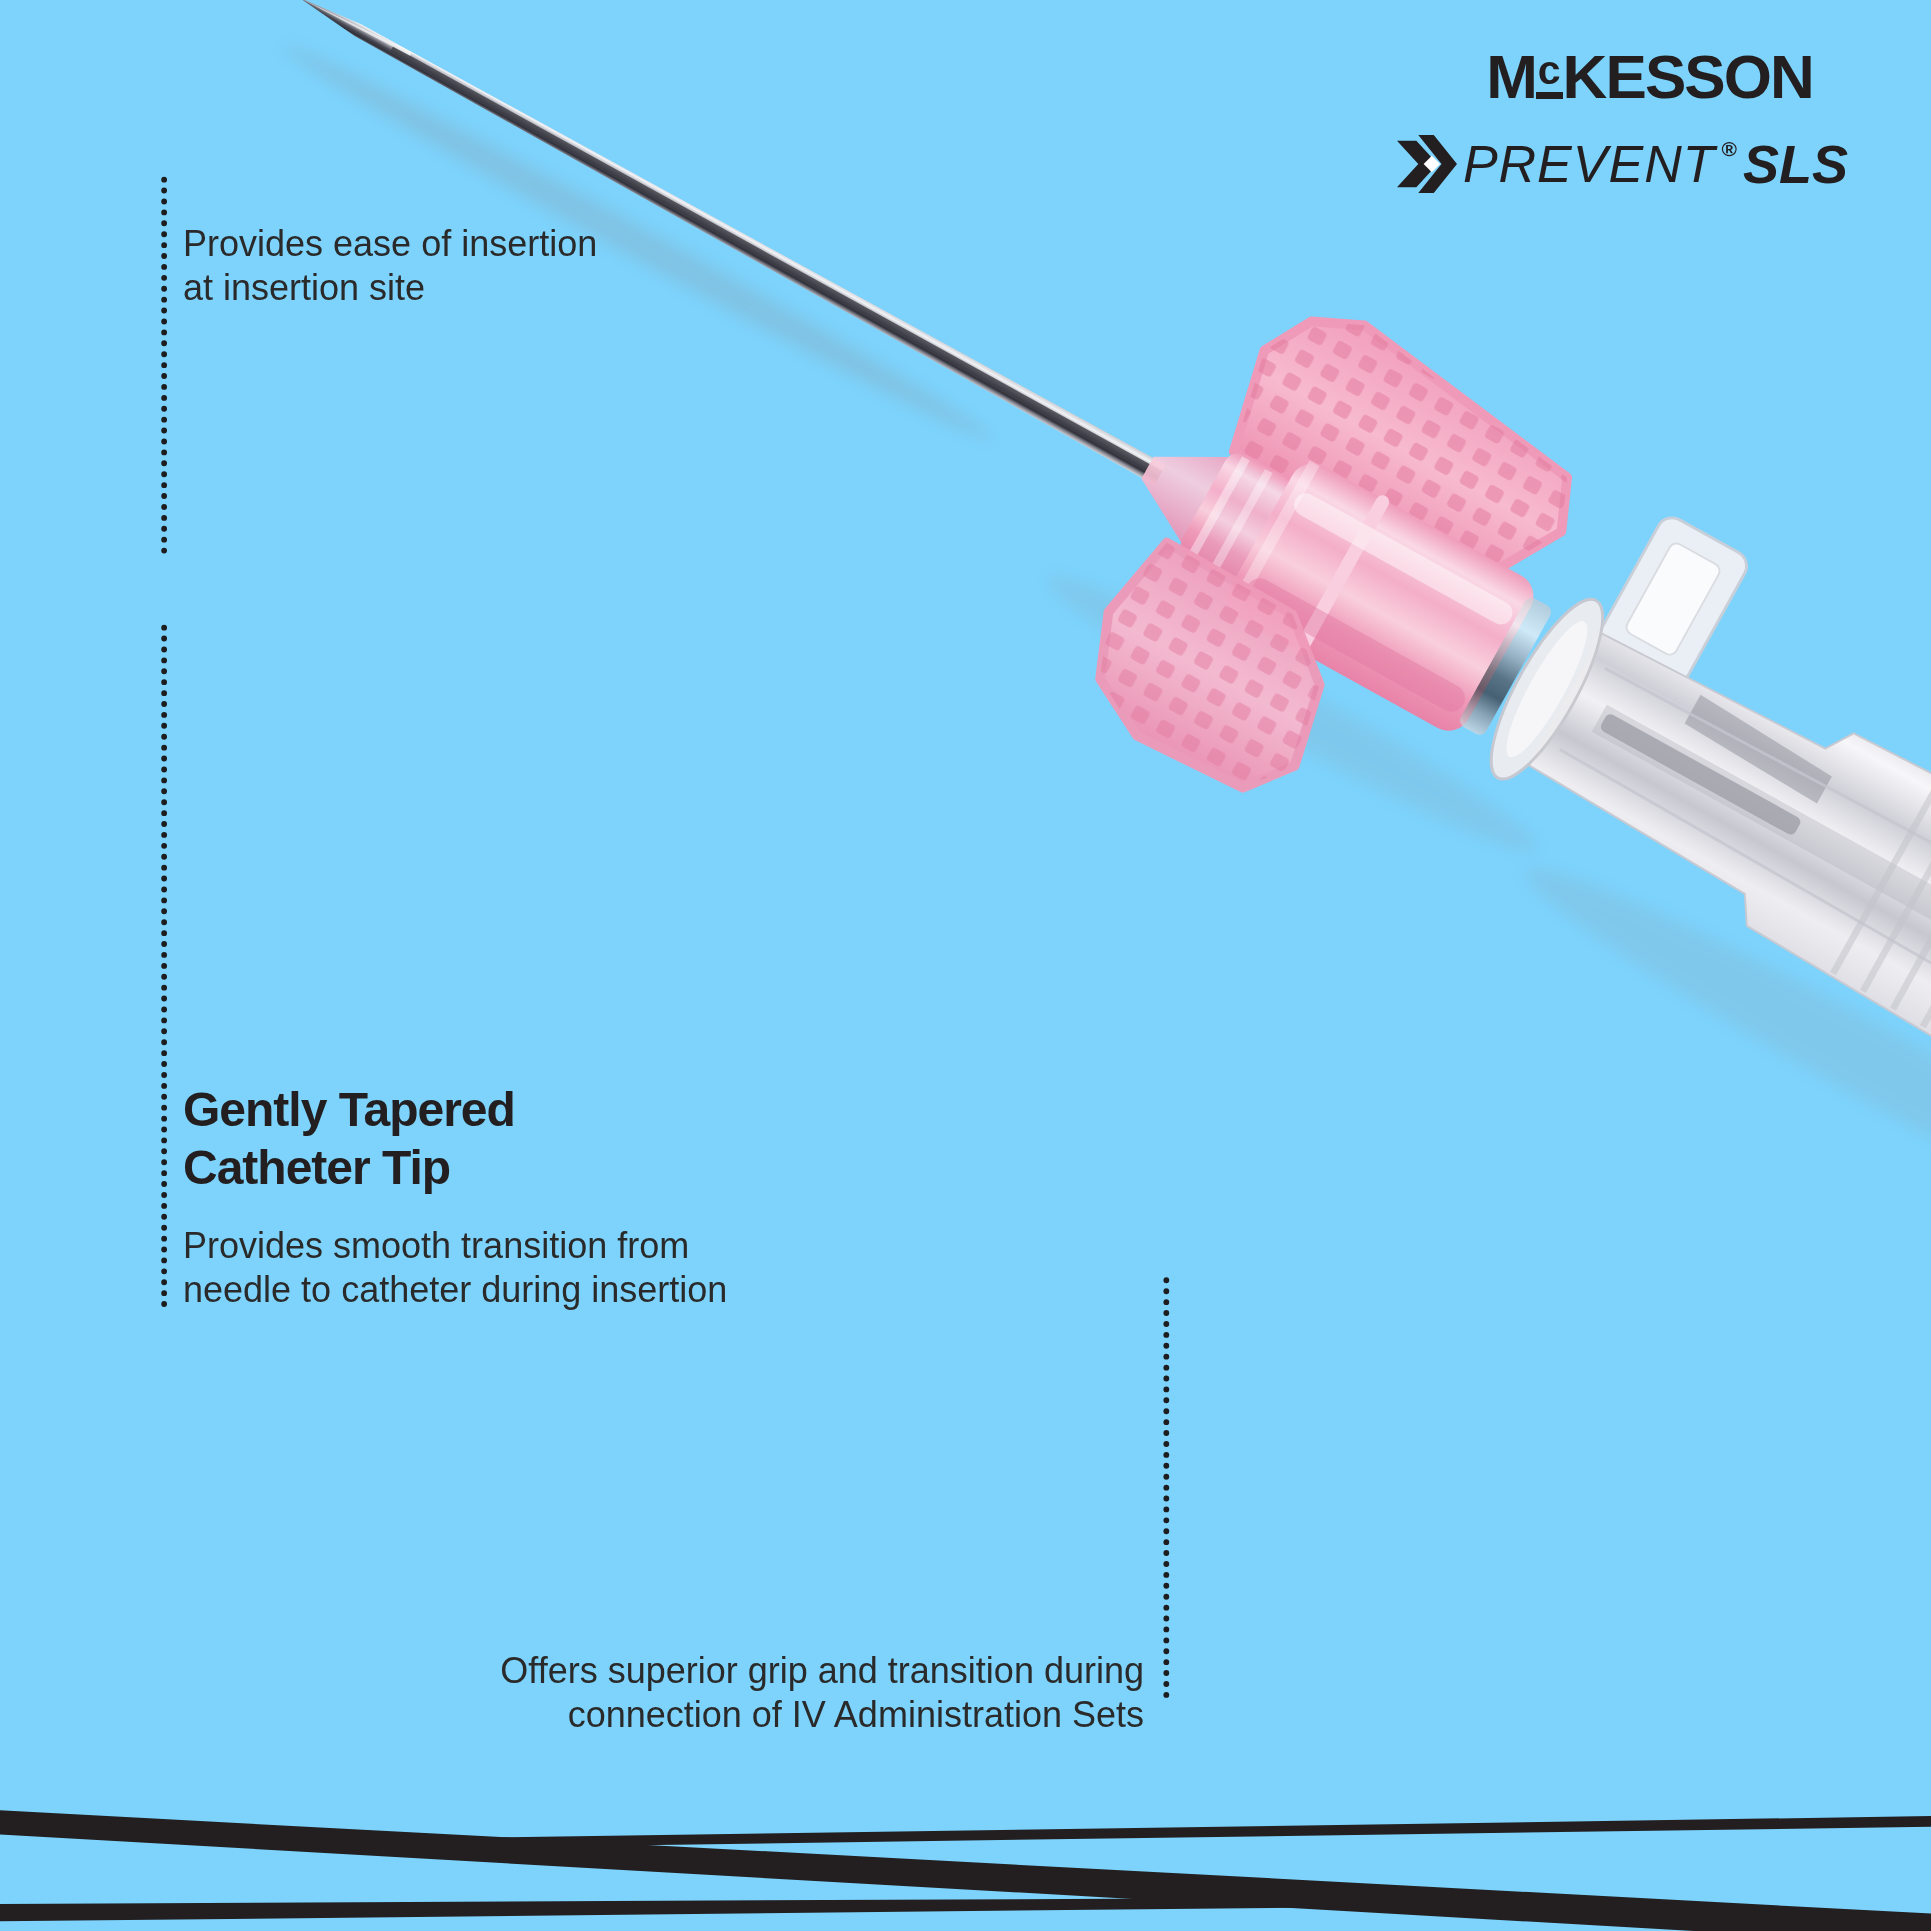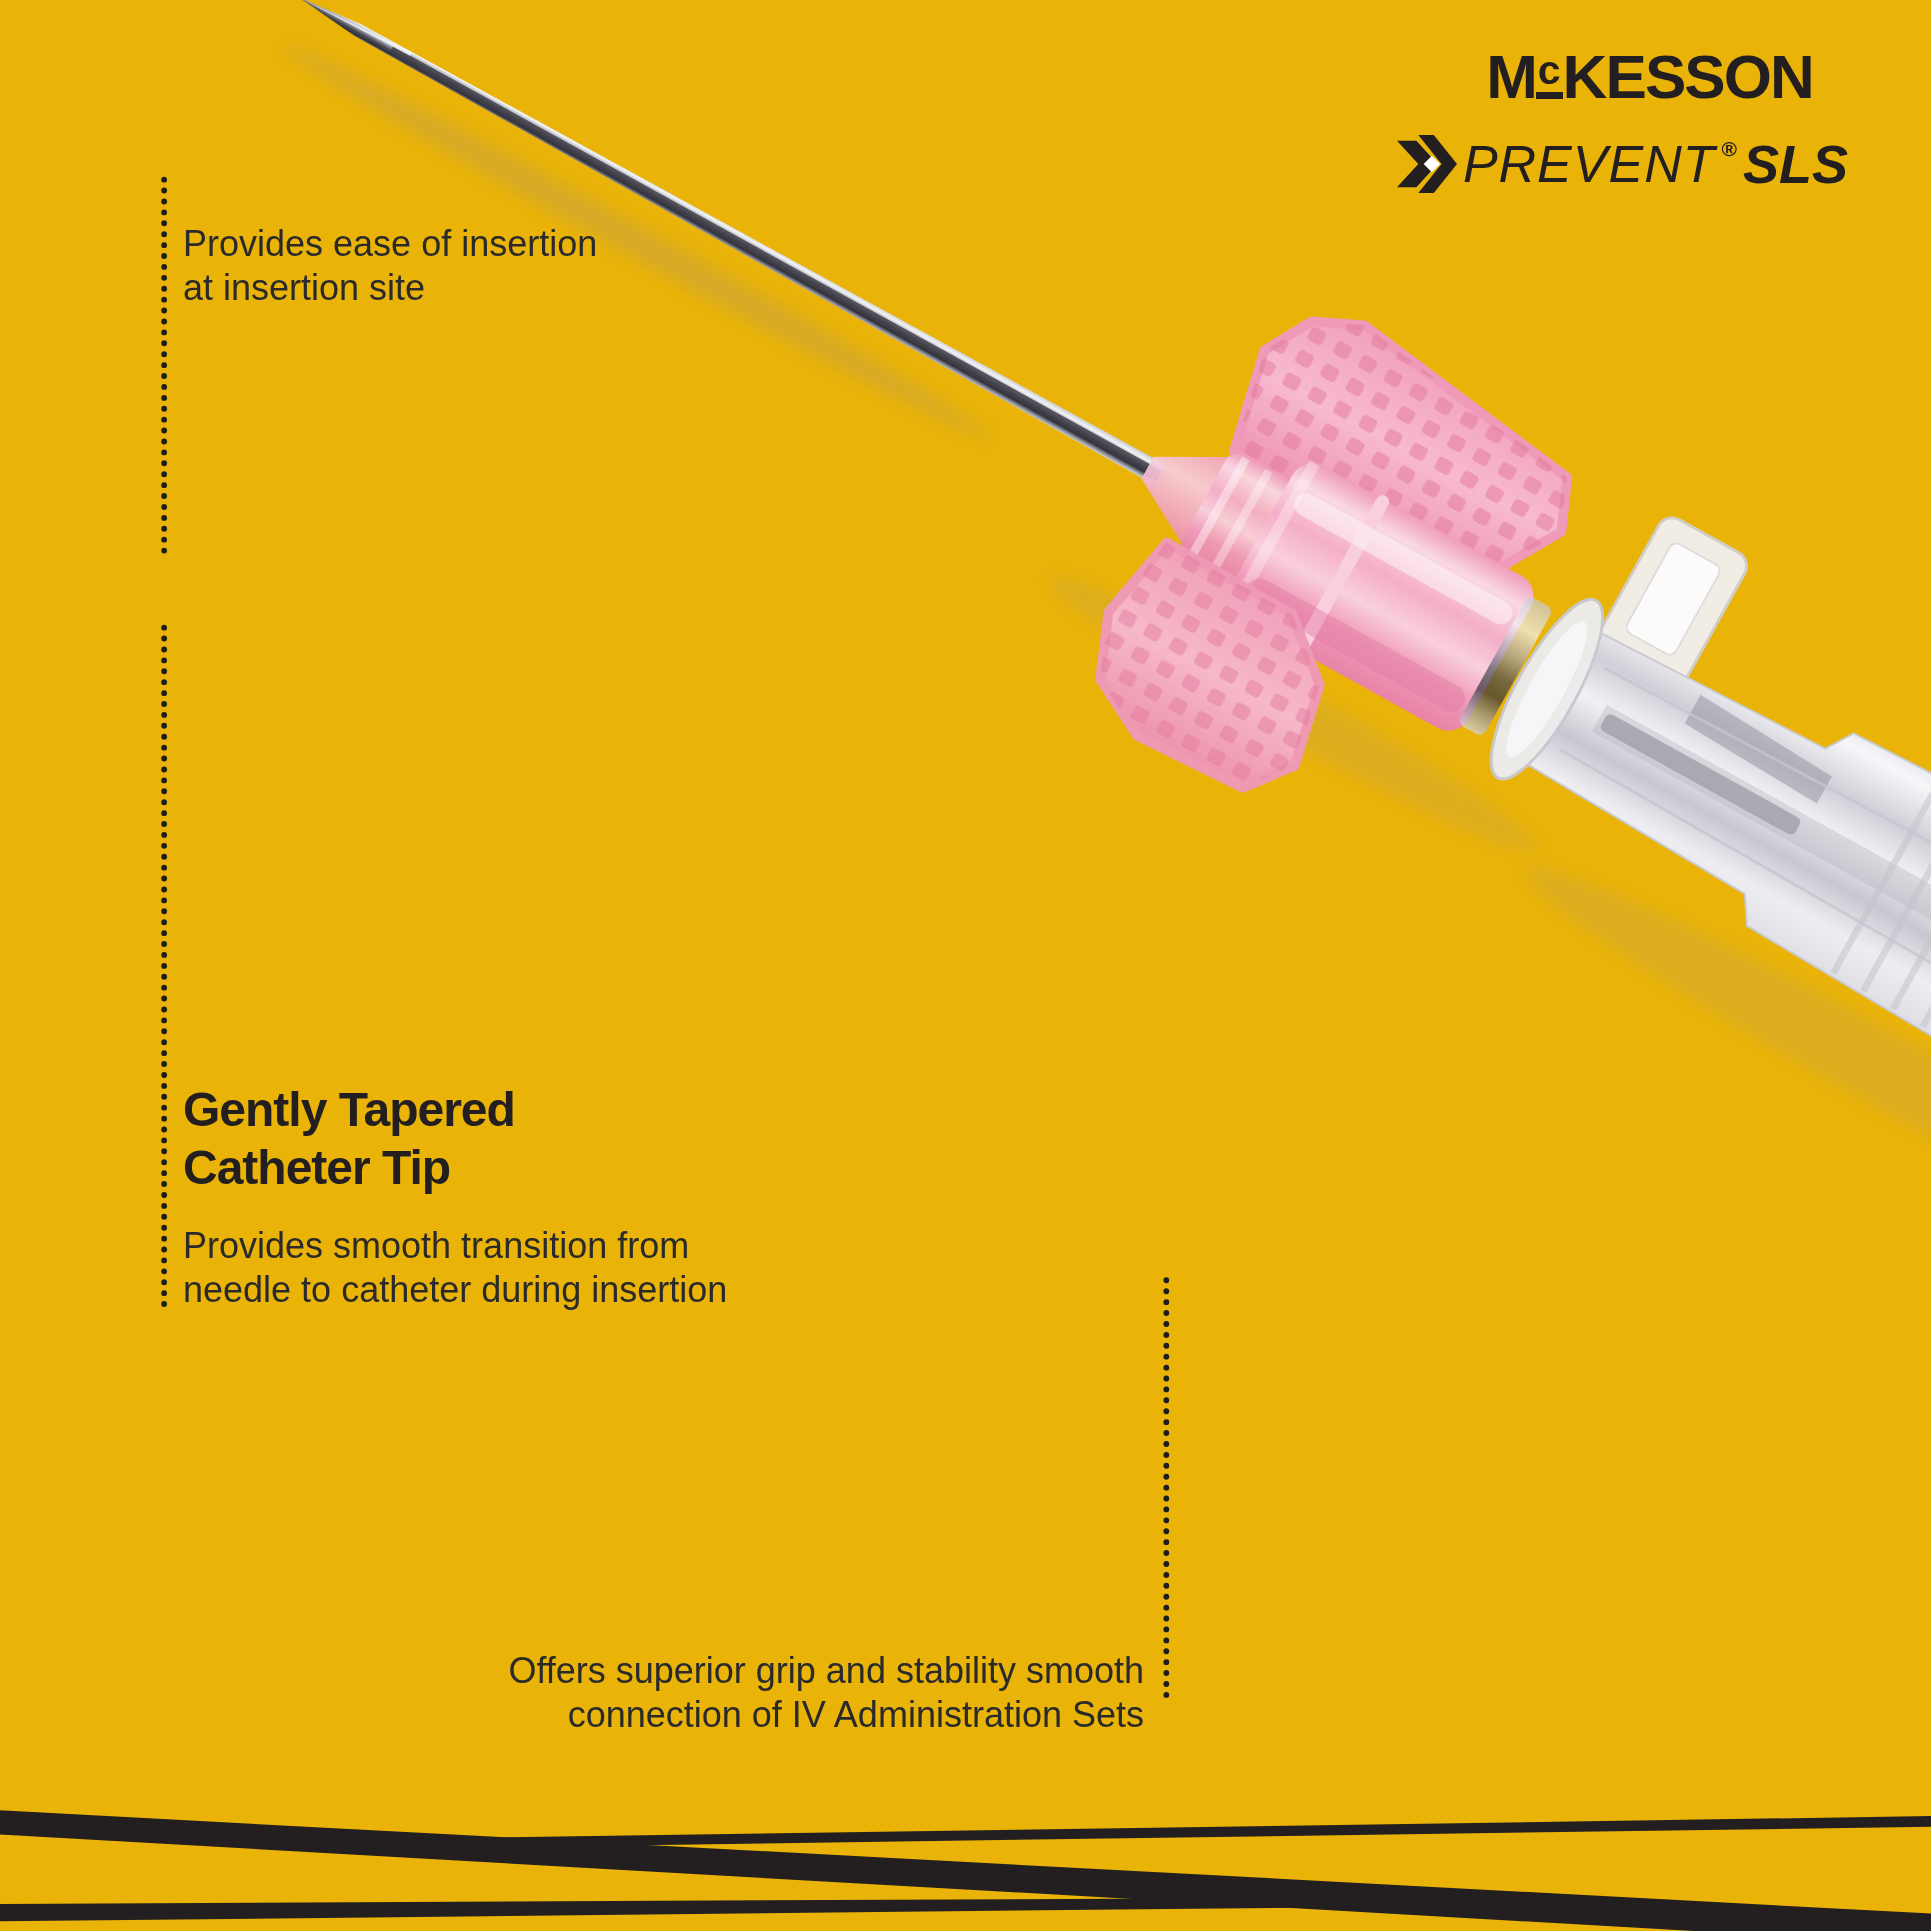--- a/index.html
+++ b/index.html
@@ -1,17 +1,17 @@
 <!DOCTYPE html>
 <html><head>
 <meta charset="utf-8">
 <style>
   html,body{margin:0;padding:0;background:#ffffff;}
   #canvas{
-    position:relative;width:1931px;height:1931px;background:#eab308;overflow:hidden;
+    position:relative;width:1931px;height:1931px;background:#7dd3fc;overflow:hidden;
     font-family:"Liberation Sans", sans-serif;color:#231f20;
   }
   #art{position:absolute;left:0;top:0;width:1931px;height:1931px;}
   .callout{position:absolute;}
   .callout .h-line{
     font-weight:bold;font-size:48px;line-height:58px;letter-spacing:-1px;color:#231f20;
     white-space:nowrap;
   }
   .callout .b-wrap{margin-top:68px;}
   .callout .b-wrap.tight{margin-top:27px;}
@@ -193,19 +193,19 @@
       <div class="h-line">Catheter Tip</div>
     </div>
     <div class="b-wrap tight">
       <div class="b-line">Provides smooth transition from</div>
       <div class="b-line">needle to catheter during insertion</div>
     </div>
   </div>
 
   <div class="callout align-right" style="right:787px;top:1622px;">
     <div class="b-wrap tight">
-      <div class="b-line">Offers superior grip and stability smooth</div>
+      <div class="b-line">Offers superior grip and transition during</div>
       <div class="b-line">connection of IV Administration Sets</div>
     </div>
   </div>
 
 </div>
 
 
 </body></html>

